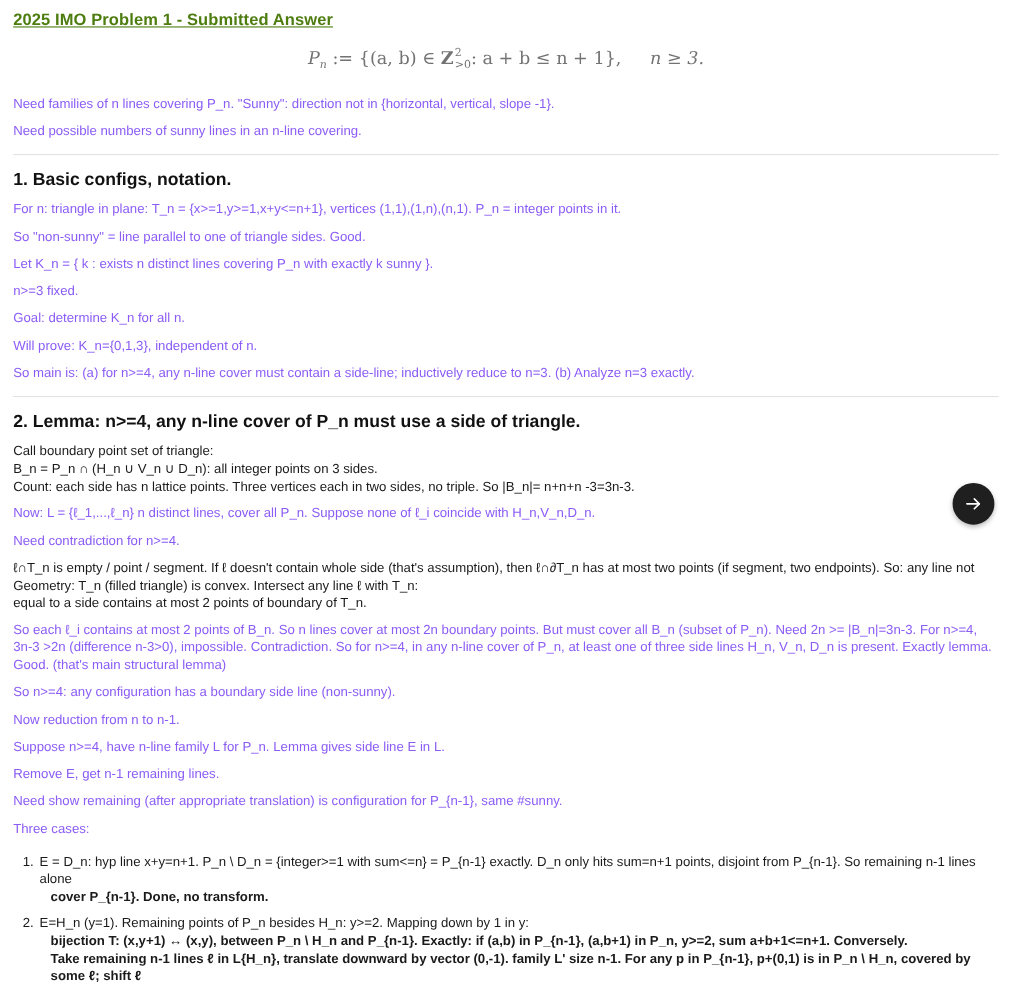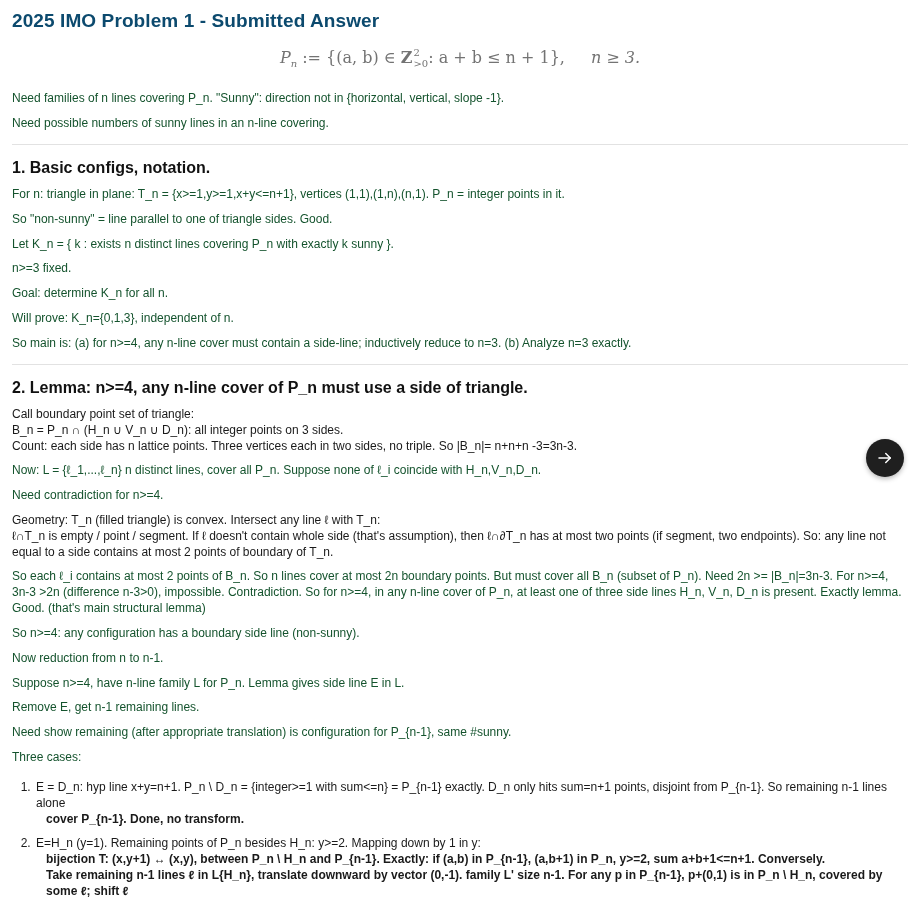--- a/index.html
+++ b/index.html
@@ -15,25 +15,26 @@
     font-size: 12px;
     position: relative;
     overflow: hidden;
   }
   .page {
     padding: 8px 12px 0 12px;
     box-sizing: border-box;
     width: 920px;
   }
   .doc-title {
-    font-size: 19px;
+    font-size: 15px;
     font-weight: bold;
-    color: #0c4a6e;
+    color: #4d7c0f;
     margin: 2px 0 14px 0;
     letter-spacing: 0.1px;
+    text-decoration: underline;
   }
   .formula-block {
     text-align: center;
     margin: 16px 0 22px 0;
     font-family: "DejaVu Serif", serif;
     font-size: 16px;
     color: #737373;
   }
   .formula-block .mathvar { font-style: italic; }
   .formula-block .sub {
@@ -50,21 +51,21 @@
   }
   .formula-block .bb {
     font-weight: bold;
     font-family: "DejaVu Serif", serif;
   }
   .formula-block .gap { display: inline-block; width: 26px; }
   .para {
     margin: 0 0 9px 0;
     line-height: 1.32;
     font-size: 12px;
-    color: #14532d;
+    color: #8b5cf6;
   }
   .section-head {
     font-weight: bold;
     font-size: 16px;
     margin: 0 0 9px 0;
     color: #111;
     line-height: 1.32;
   }
   .rule {
     border: none;
@@ -144,22 +145,22 @@
   <div class="multiline">
     <div>Call boundary point set of triangle:</div>
     <div>B_n = P_n ∩ (H_n ∪ V_n ∪ D_n): all integer points on 3 sides.</div>
     <div>Count: each side has n lattice points. Three vertices each in two sides, no triple. So |B_n|= n+n+n -3=3n-3.</div>
   </div>
 
   <div class="para">Now: L = {ℓ_1,...,ℓ_n} n distinct lines, cover all P_n. Suppose none of ℓ_i coincide with H_n,V_n,D_n.</div>
   <div class="para">Need contradiction for n&gt;=4.</div>
 
   <div class="multiline">
+    <div>ℓ∩T_n is empty / point / segment. If ℓ doesn't contain whole side (that's assumption), then ℓ∩∂T_n has at most two points (if segment, two endpoints). So: any line not</div>
     <div>Geometry: T_n (filled triangle) is convex. Intersect any line ℓ with T_n:</div>
-    <div>ℓ∩T_n is empty / point / segment. If ℓ doesn't contain whole side (that's assumption), then ℓ∩∂T_n has at most two points (if segment, two endpoints). So: any line not</div>
     <div>equal to a side contains at most 2 points of boundary of T_n.</div>
   </div>
 
   <div class="para">So each ℓ_i contains at most 2 points of B_n. So n lines cover at most 2n boundary points. But must cover all B_n (subset of P_n). Need 2n &gt;= |B_n|=3n-3. For n&gt;=4, 3n-3 &gt;2n (difference n-3&gt;0), impossible. Contradiction. So for n&gt;=4, in any n-line cover of P_n, at least one of three side lines H_n, V_n, D_n is present. Exactly lemma. Good. (that's main structural lemma)</div>
 
   <div class="para">So n&gt;=4: any configuration has a boundary side line (non-sunny).</div>
   <div class="para">Now reduction from n to n-1.</div>
   <div class="para">Suppose n&gt;=4, have n-line family L for P_n. Lemma gives side line E in L.</div>
   <div class="para">Remove E, get n-1 remaining lines.</div>
   <div class="para">Need show remaining (after appropriate translation) is configuration for P_{n-1}, same #sunny.</div>

